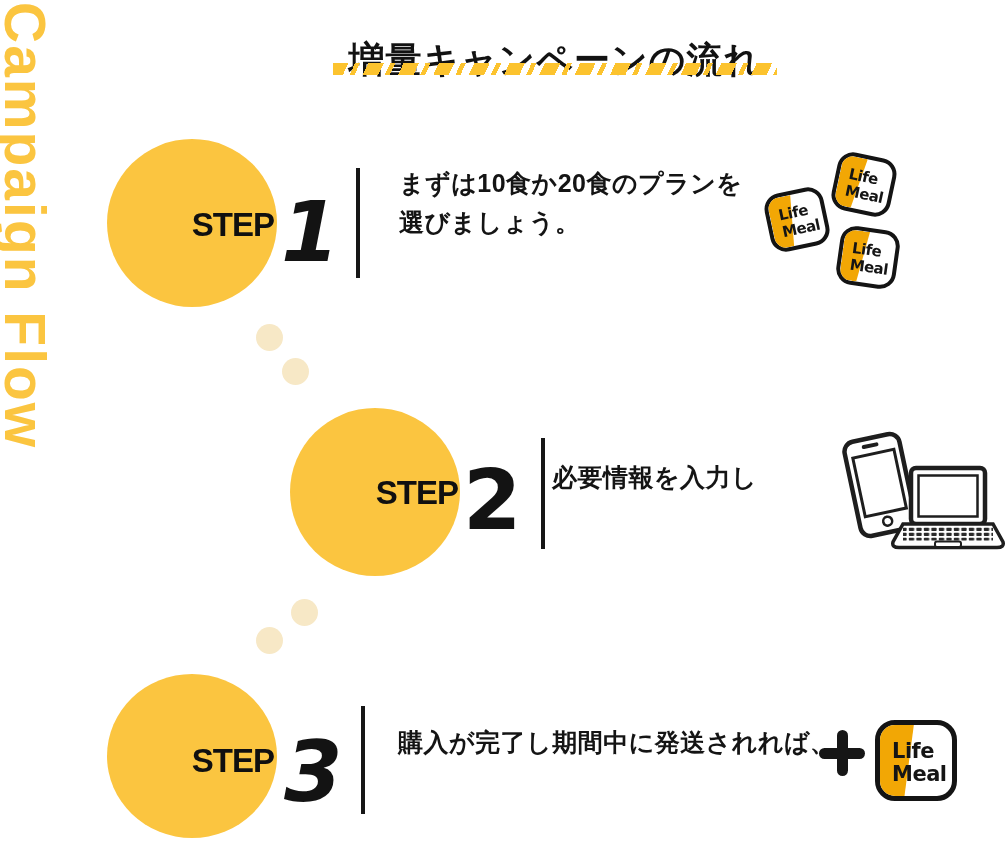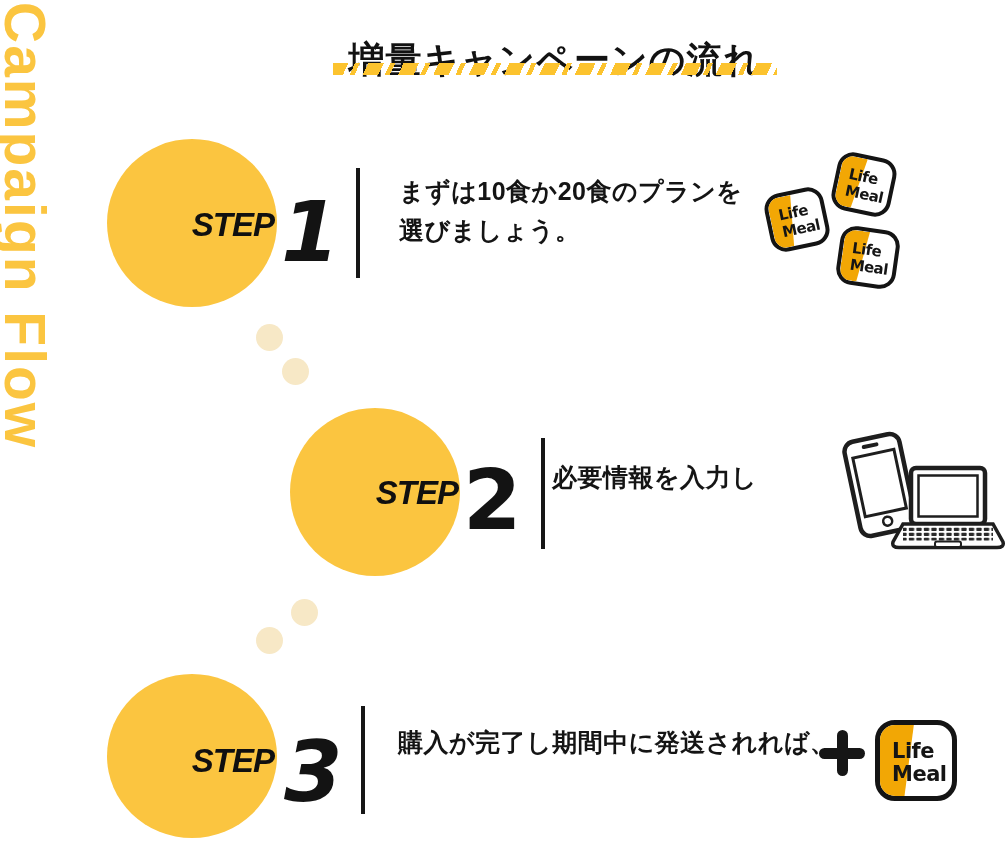--- a/index.html
+++ b/index.html
@@ -30,21 +30,21 @@
     position:absolute;left:333px;top:63px;width:444px;height:12px;
     background:repeating-linear-gradient(115deg,
       var(--stripe-yellow) 0 14px, transparent 14px 20px,
       var(--stripe-yellow) 20px 24.5px, transparent 24.5px 32px);
   }
 
   
   .circle{position:absolute;border-radius:50%;background:var(--accent-yellow);width:170px;height:168px;}
   .step-label{
     position:absolute;width:160px;text-align:right;
-    font-size:33px;font-weight:bold;letter-spacing:-1px;color:#101010;font-style:italic;
+    font-size:33px;font-weight:bold;letter-spacing:-1px;color:#101010;
   }
   .step-number{
     position:absolute;font-size:84px;line-height:1;font-weight:bold;color:#131313;
     font-family:"DejaVu Sans","Liberation Sans",sans-serif;
   }
   .step-number.slant{font-style:italic;}
   .vline{position:absolute;width:4px;background:#161616;}
   .desc{
     position:absolute;font-size:25px;font-weight:bold;line-height:39px;
     letter-spacing:0.5px;color:#141414;white-space:nowrap;
@@ -82,21 +82,21 @@
 
   <div class="side-label">Campaign Flow</div>
 
   <h1 class="title">増量キャンペーンの流れ</h1>
   <div class="stripes"></div>
 
   <div class="circle" style="left:107px;top:139px;"></div>
   <div class="step-label" style="left:114px;top:206px;">STEP</div>
   <div class="step-number slant" style="left:281px;top:190px;">1</div>
   <div class="vline" style="left:356px;top:168px;height:110px;"></div>
-  <p class="desc" style="left:399px;top:172px;"><span>まずは10食か20食のプランを</span><br><span>選びましょう。</span></p>
+  <p class="desc" style="left:399px;top:164px;"><span>まずは10食か20食のプランを</span><br><span>選びましょう。</span></p>
 
   <div class="lm-logo small pkg-a">
     <span class="lm-band"></span>
     <span class="lm-text"><span>Life</span><br><span>Meal</span></span>
   </div>
   <div class="lm-logo small pkg-b">
     <span class="lm-band"></span>
     <span class="lm-text"><span>Life</span><br><span>Meal</span></span>
   </div>
   <div class="lm-logo small pkg-c">

